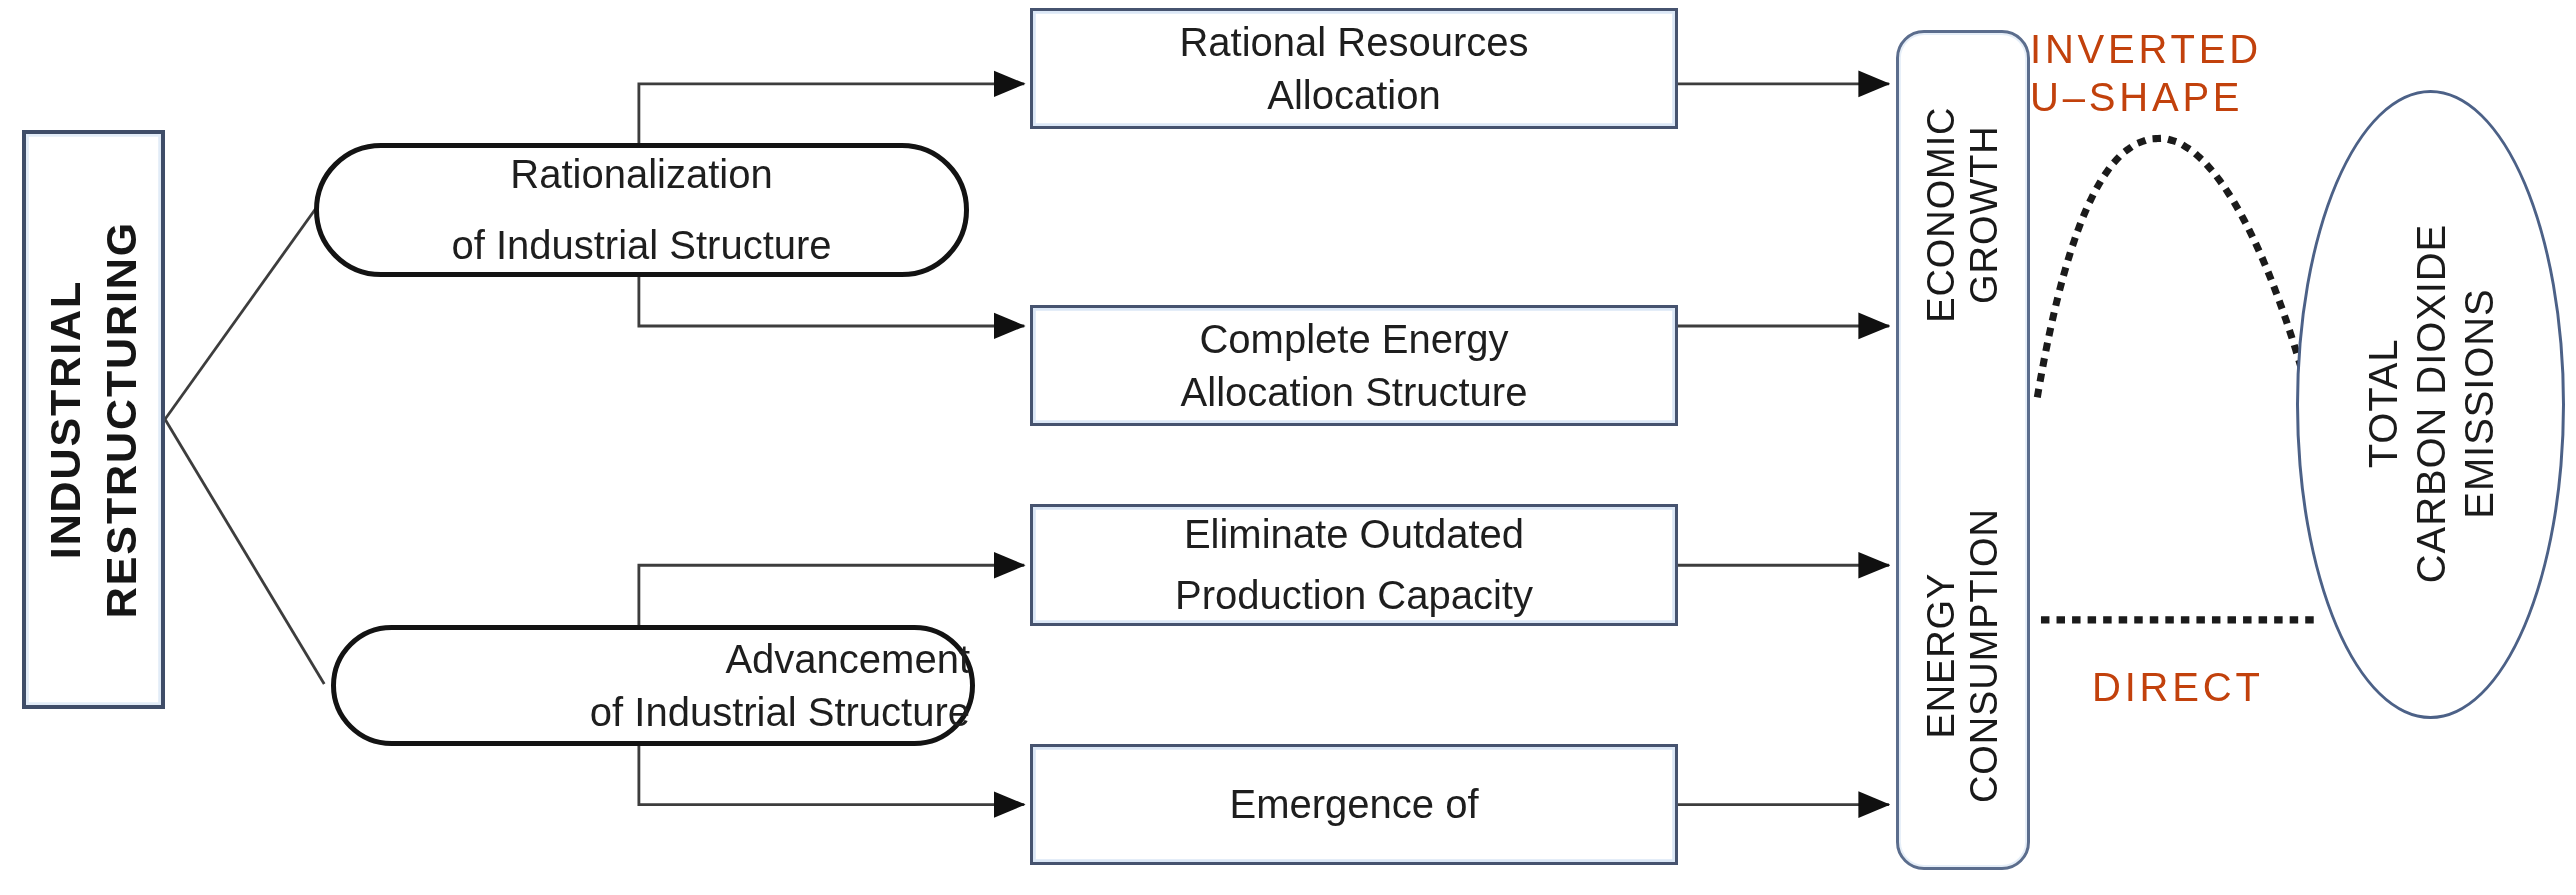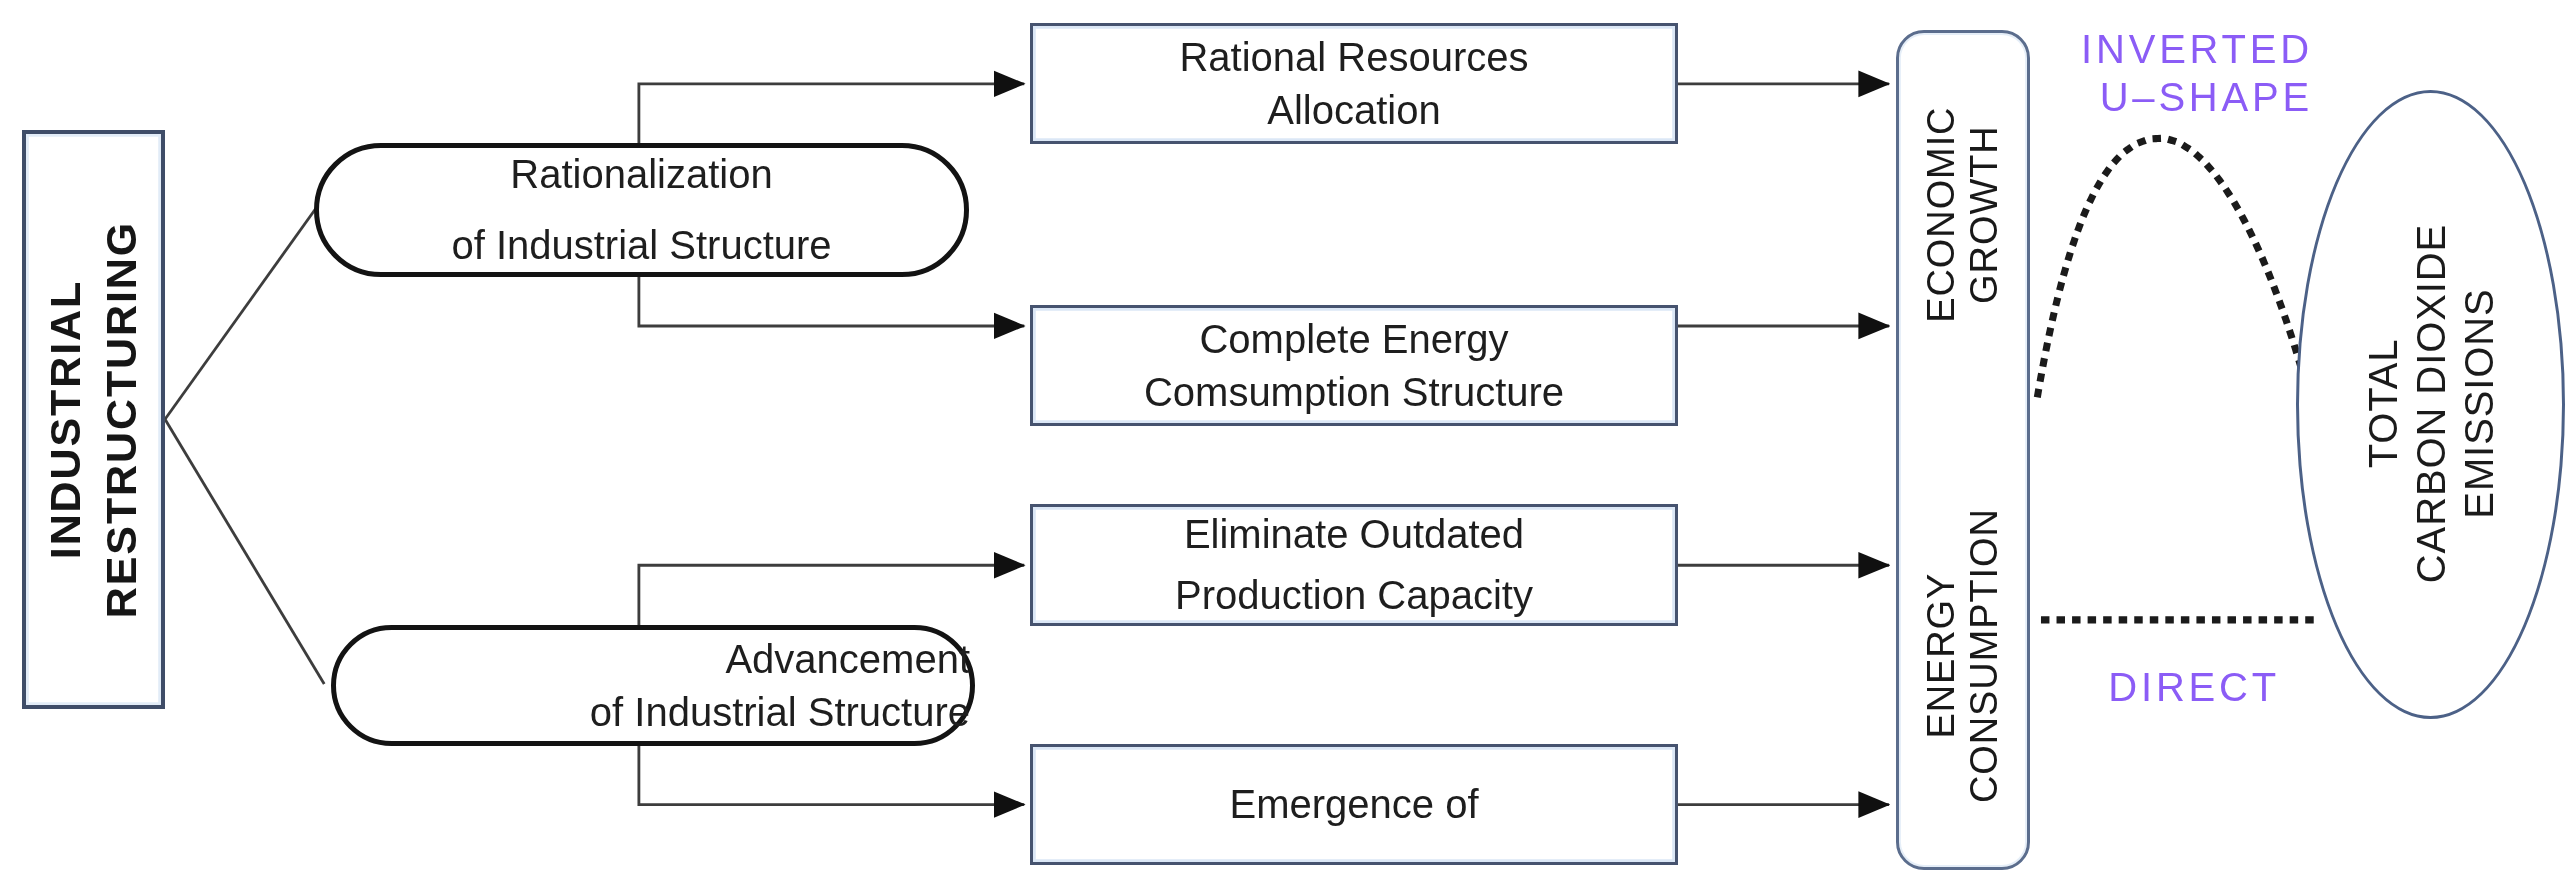--- a/index.html
+++ b/index.html
@@ -49,26 +49,26 @@
     left:2296px;top:90px;width:269px;height:629px;
     border:3.8px solid #4c6187;border-radius:50%;
   }
   #emissions-text{
     left:2116px;top:269px;width:629px;height:269px;
     flex-direction:column;font-size:40px;line-height:1.2;
     letter-spacing:0.9px;color:#1b1b1b;
   }
   #stadium-rationalization{left:314px;top:143px;width:655px;height:134px;justify-content:space-between;}
   #stadium-advancement{left:331px;top:625px;width:644px;height:121px;align-items:flex-end;}
-  #rect-rational-resources{left:1030px;top:23px;width:648px;height:121px;}
+  #rect-rational-resources{left:1030px;top:8px;width:648px;height:121px;}
   #rect-complete-energy{left:1030px;top:266px;width:648px;height:121px;margin-top:39px;}
   #rect-eliminate-outdated{left:1030px;top:504px;width:648px;height:122px;gap:8px;}
   #rect-emergence{left:1030px;top:744px;width:648px;height:121px;}
   .annotation{
-    position:absolute;text-align:right;color:#8b5cf6;
+    position:absolute;text-align:left;color:#c2410c;
     font-size:40px;letter-spacing:3.8px;line-height:1.2;
   }
   #inverted-u-label{left:2030px;top:24.5px;width:283px;}
   #direct-label{left:2092px;top:663px;width:188px;}
   .node-line{display:block;}
 </style>
 </head>
 <body>
 
 <div id="stage">
@@ -115,21 +115,21 @@
     <span class="node-line">Advancement</span>
     <span class="node-line">of Industrial Structure</span>
   </div>
 
   <div class="shape rect-node" id="rect-rational-resources">
     <span class="node-line">Rational Resources</span>
     <span class="node-line">Allocation</span>
   </div>
   <div class="shape rect-node" id="rect-complete-energy">
     <span class="node-line">Complete Energy</span>
-    <span class="node-line">Comsumption Structure</span>
+    <span class="node-line">Allocation Structure</span>
   </div>
   <div class="shape rect-node" id="rect-eliminate-outdated">
     <span class="node-line">Eliminate Outdated</span>
     <span class="node-line">Production Capacity</span>
   </div>
   <div class="shape rect-node" id="rect-emergence">
     <span class="node-line">Emergence of</span>
   </div>
 
   <div class="shape" id="mediator-box"></div>

